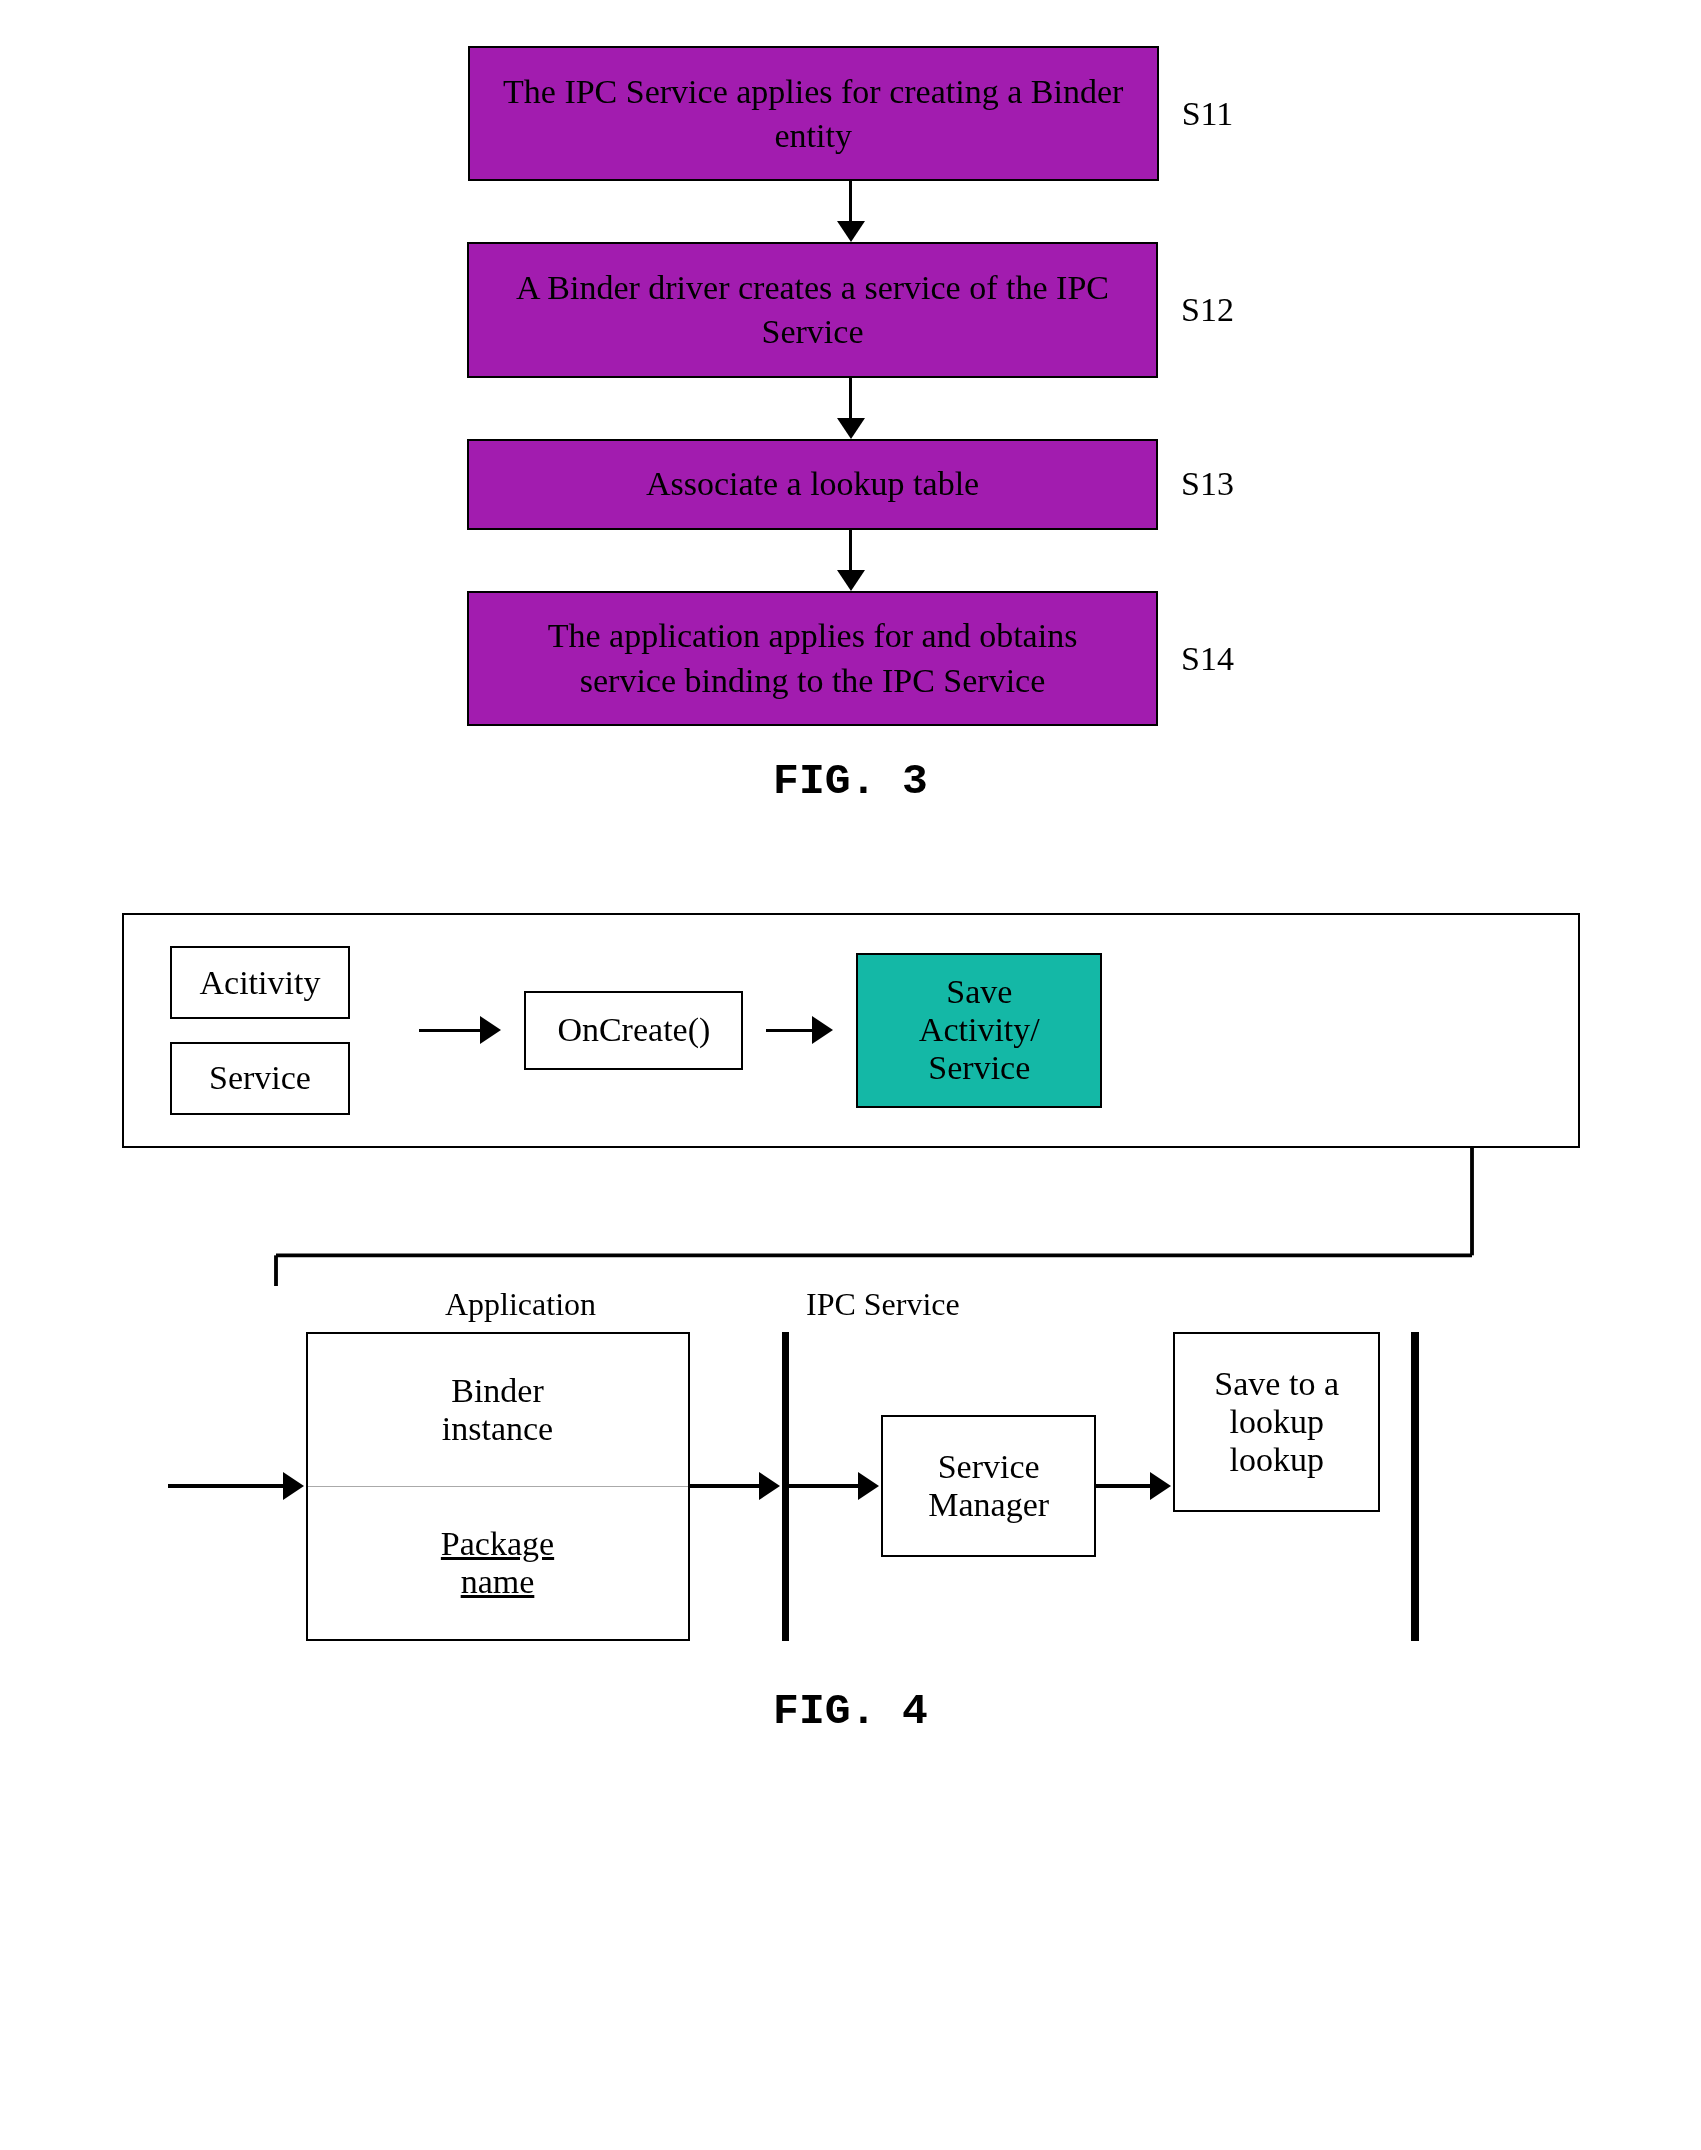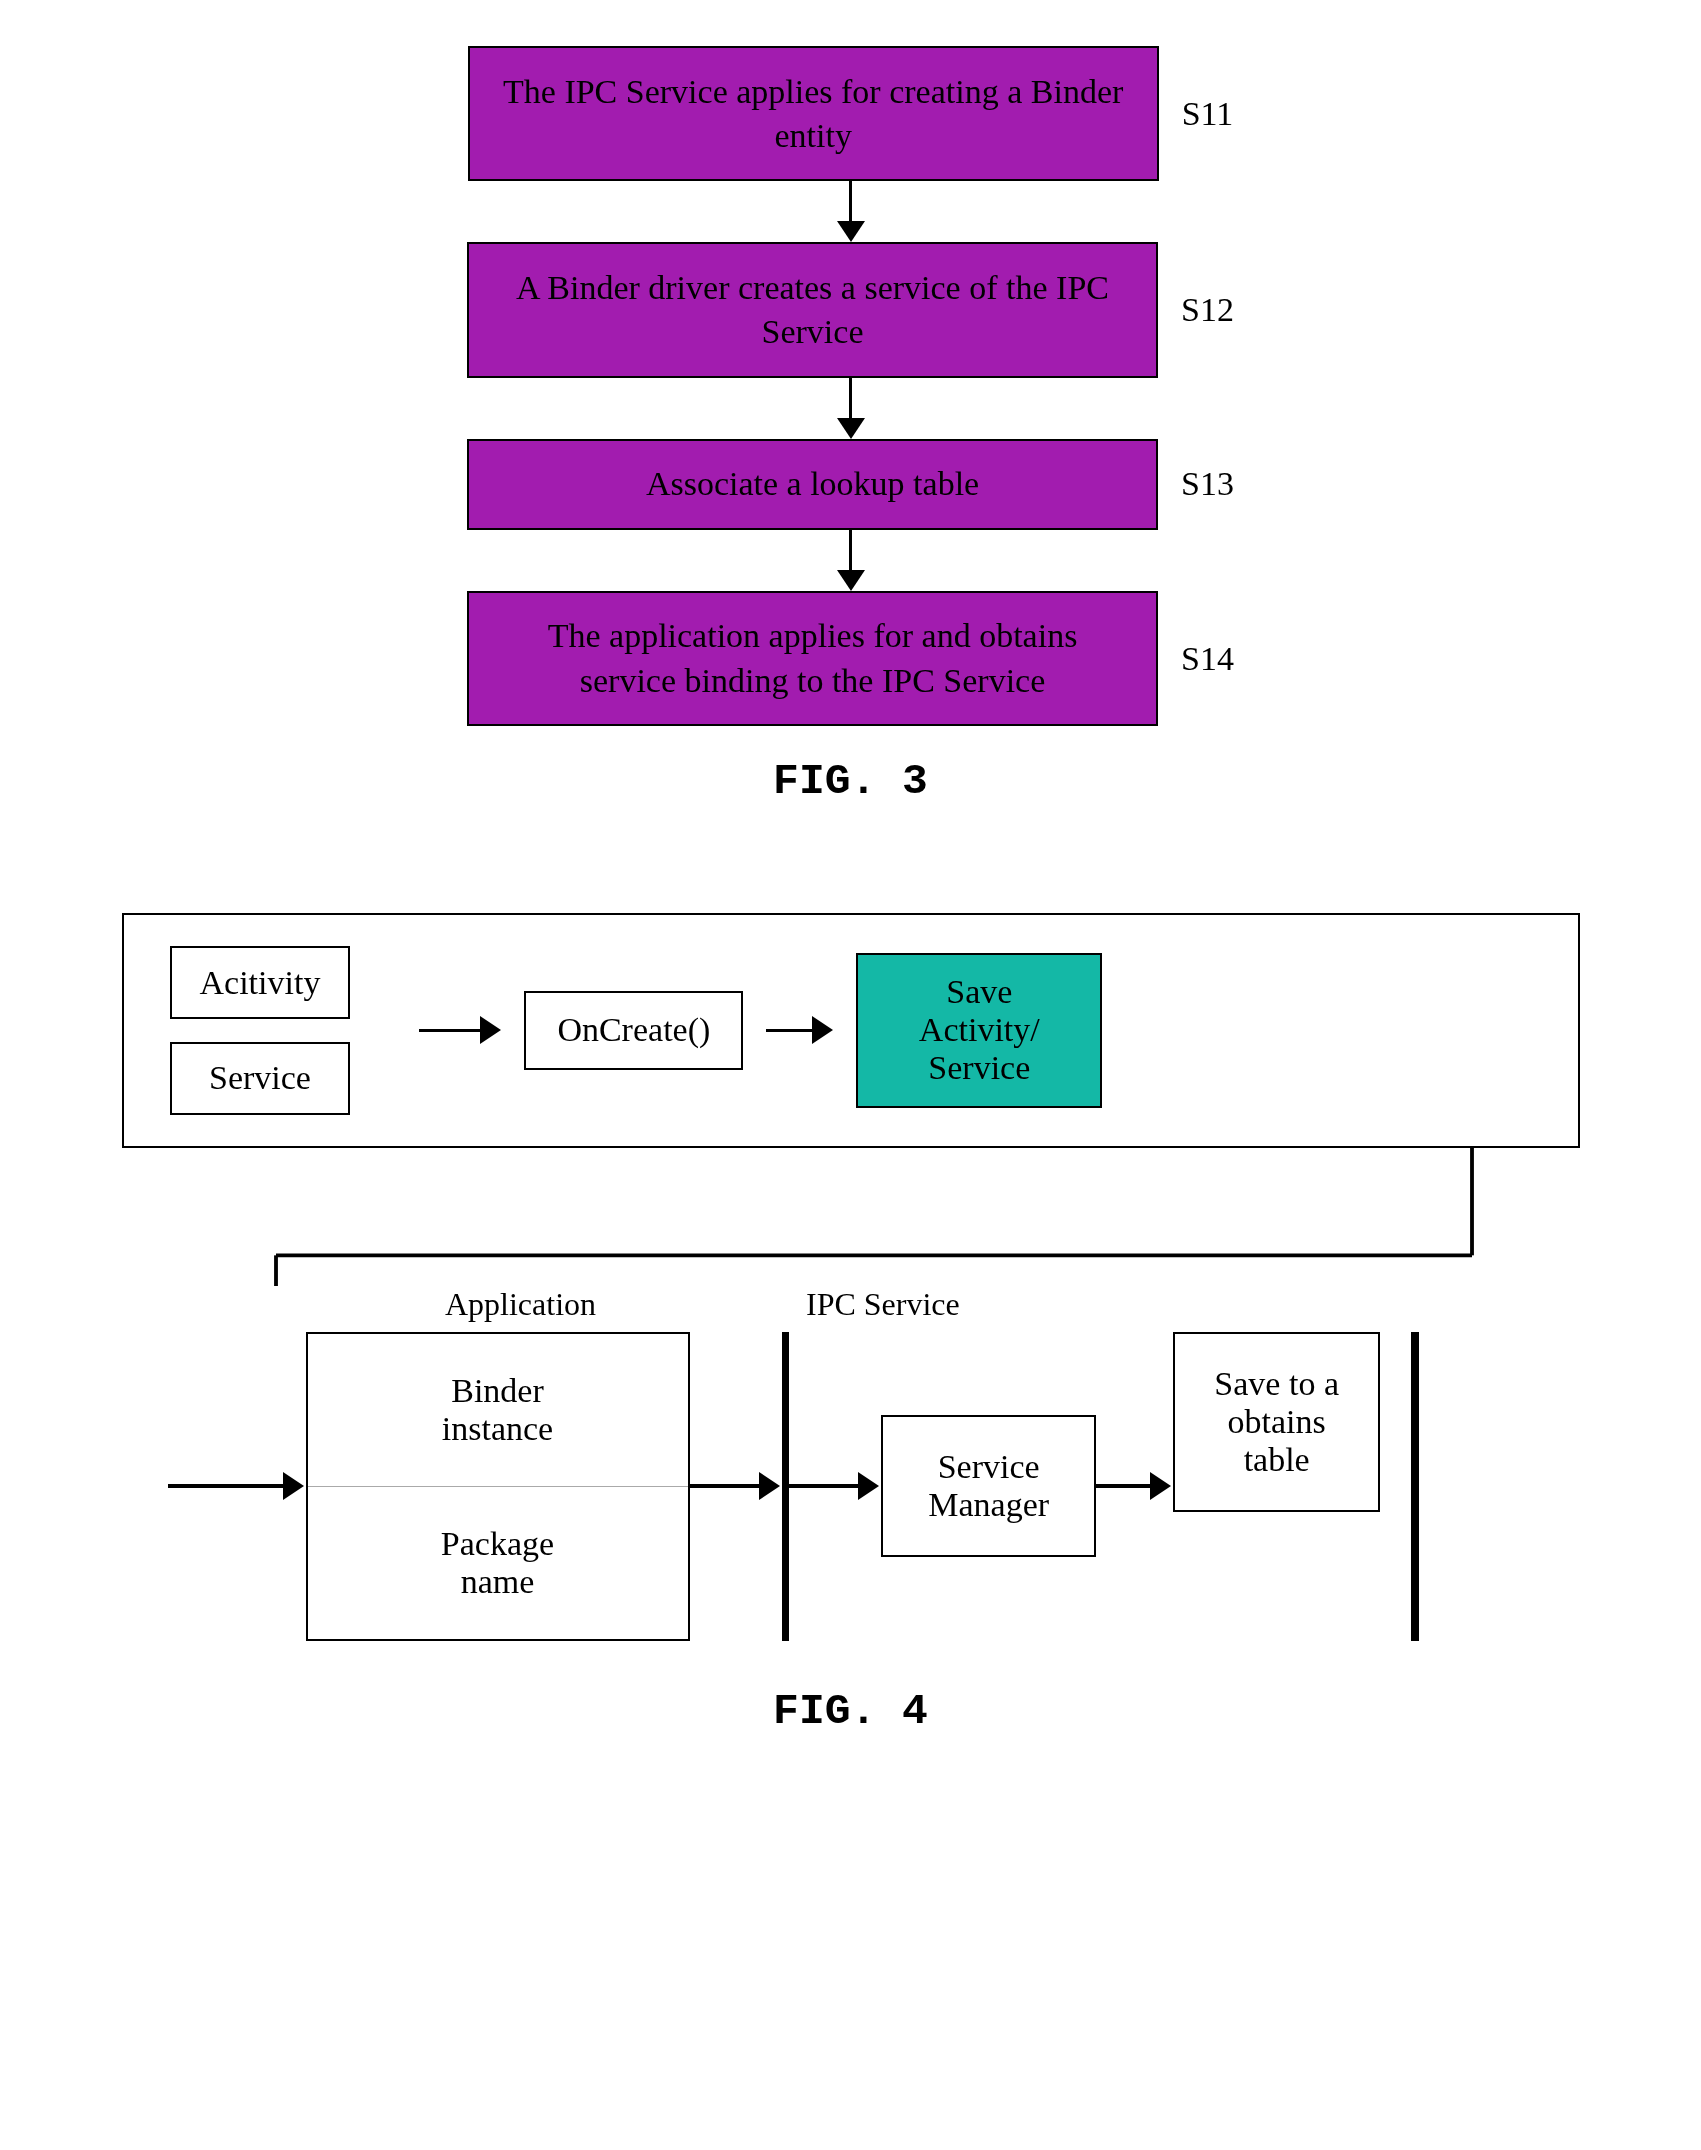--- a/index.html
+++ b/index.html
@@ -264,21 +264,21 @@
       <div style="width:115px; height:3.8px; background:#000;"></div>
       <div style="width:0; height:0; border-top:14px solid transparent; border-bottom:14px solid transparent; border-left:21.5px solid #000;"></div>
     </div>
 
     <div style="border:2.3px solid #000; width:384px; display:flex; flex-direction:column; background:#fff;">
       <div style="padding:38px; font-size:34px; text-align:center; border-bottom:1.5px solid #aaa;">
         <span style="white-space:pre-line;">Binder
 instance</span>
       </div>
       <div style="padding:38px; font-size:34px; text-align:center;">
-        <span style="white-space:pre-line;">Package
+        <span style="white-space:pre-line;text-decoration:underline;">Package
 name</span>
       </div>
     </div>
 
     <div style="display:flex; align-items:center; width:92px;">
       <div style="width:69px; height:3.8px; background:#000;"></div>
       <div style="width:0; height:0; border-top:14px solid transparent; border-bottom:14px solid transparent; border-left:21.5px solid #000;"></div>
     </div>
 
     <div style="width:7.7px; background:#000; align-self:stretch;"></div>
@@ -296,21 +296,21 @@
     </div>
 
     <div style="display:flex; align-items:center; width:77px;">
       <div style="width:54px; height:3.8px; background:#000;"></div>
       <div style="width:0; height:0; border-top:14px solid transparent; border-bottom:14px solid transparent; border-left:21.5px solid #000;"></div>
     </div>
 
     <div style="display:flex; flex-direction:column; align-items:center;">
       <div style="border:2.3px solid #000; padding:31px 31px; font-size:34px; text-align:center; background:#fff; width:207px;">
         <span style="white-space:pre-line;">Save to a
-obtains table</span>
+lookup lookup</span>
       </div>
     </div>
 
     <div style="width:7.7px; background:#000; margin-left:31px; align-self:stretch;"></div>
 
   </div>
 
   <div class="fig-title" style="margin-top:46px;">FIG. 4</div>
 </div>
 

